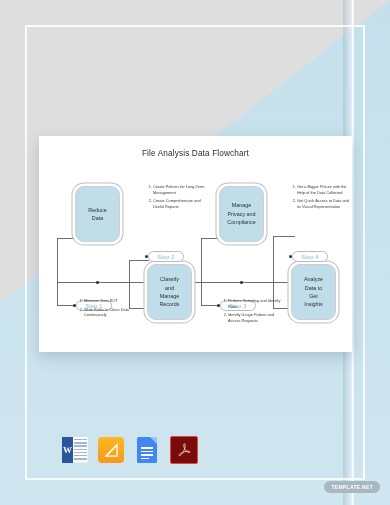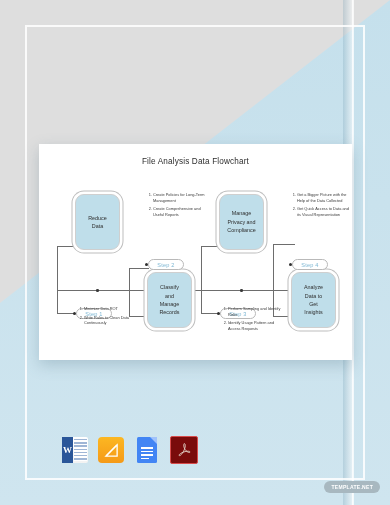--- a/index.html
+++ b/index.html
@@ -25,21 +25,21 @@
     background:rgba(255,255,255,.75);
   }
   
   #outer-frame{
     position:absolute;left:25px;top:25px;width:340px;height:455px;
     border:2px solid rgba(255,255,255,.85);
     box-sizing:border-box;pointer-events:none;
   }
   
   #doc-card{
-    position:absolute;left:39px;top:144px;width:313px;height:216px;
+    position:absolute;left:39px;top:136px;width:313px;height:216px;
     background:#ffffff;
     box-shadow:0 5px 14px rgba(80,110,130,.28);
   }
   #doc-title{
     position:absolute;left:0;top:13px;width:100%;
     text-align:center;
     font-size:8.2px;color:#2d2d2d;letter-spacing:.15px;
   }
   
   #flow{position:absolute;left:0;top:32px;width:313px;height:184px;}

